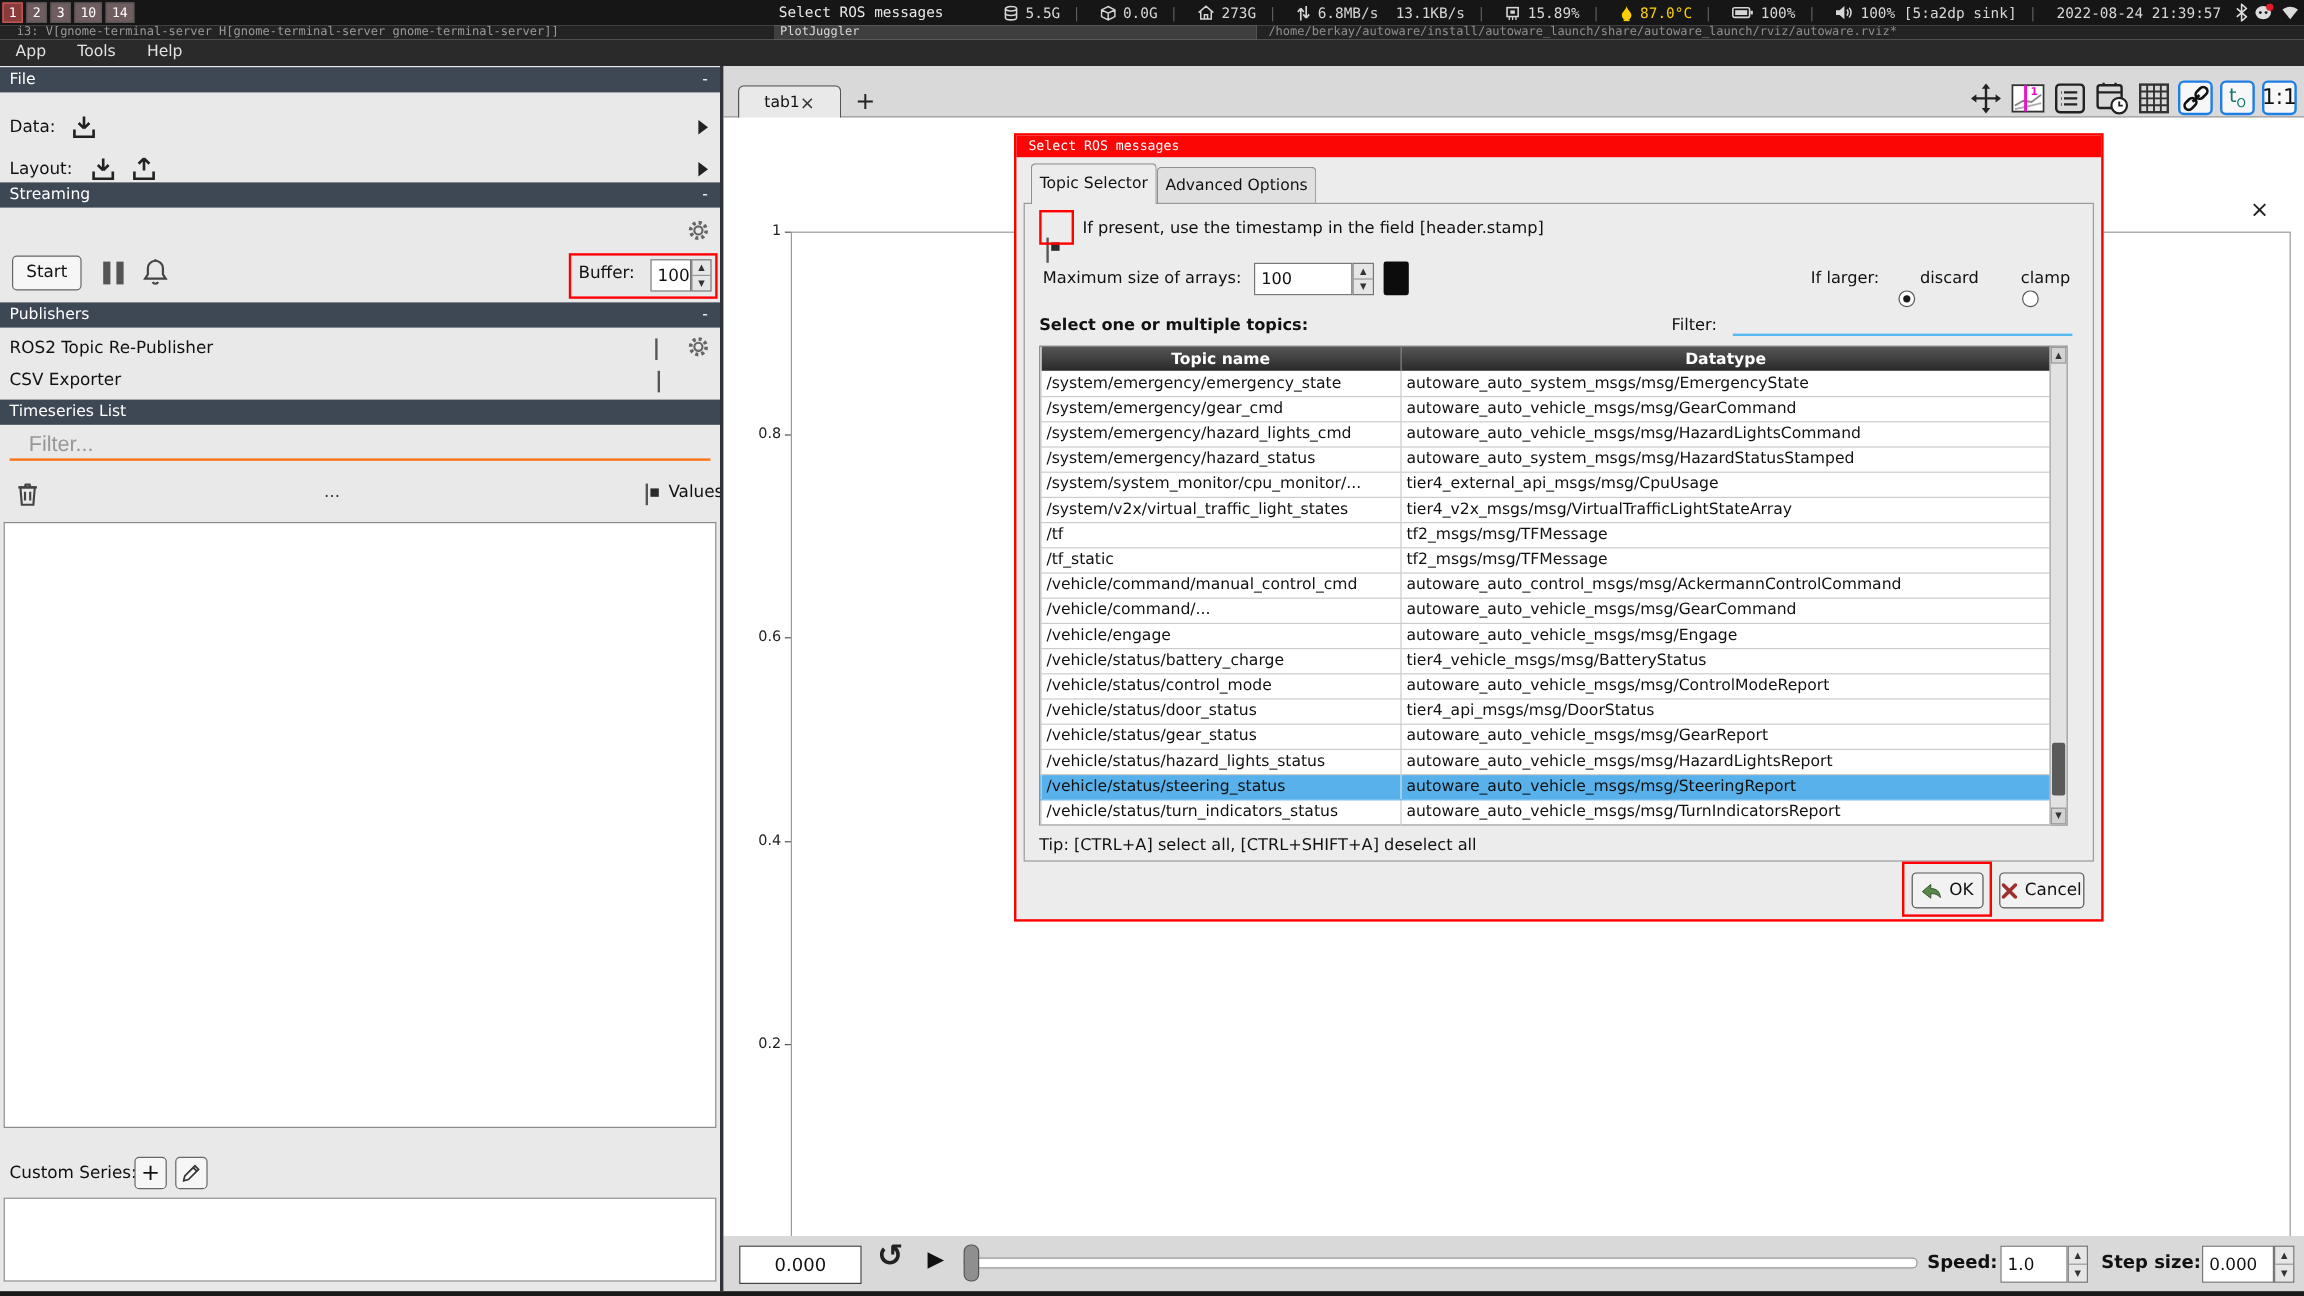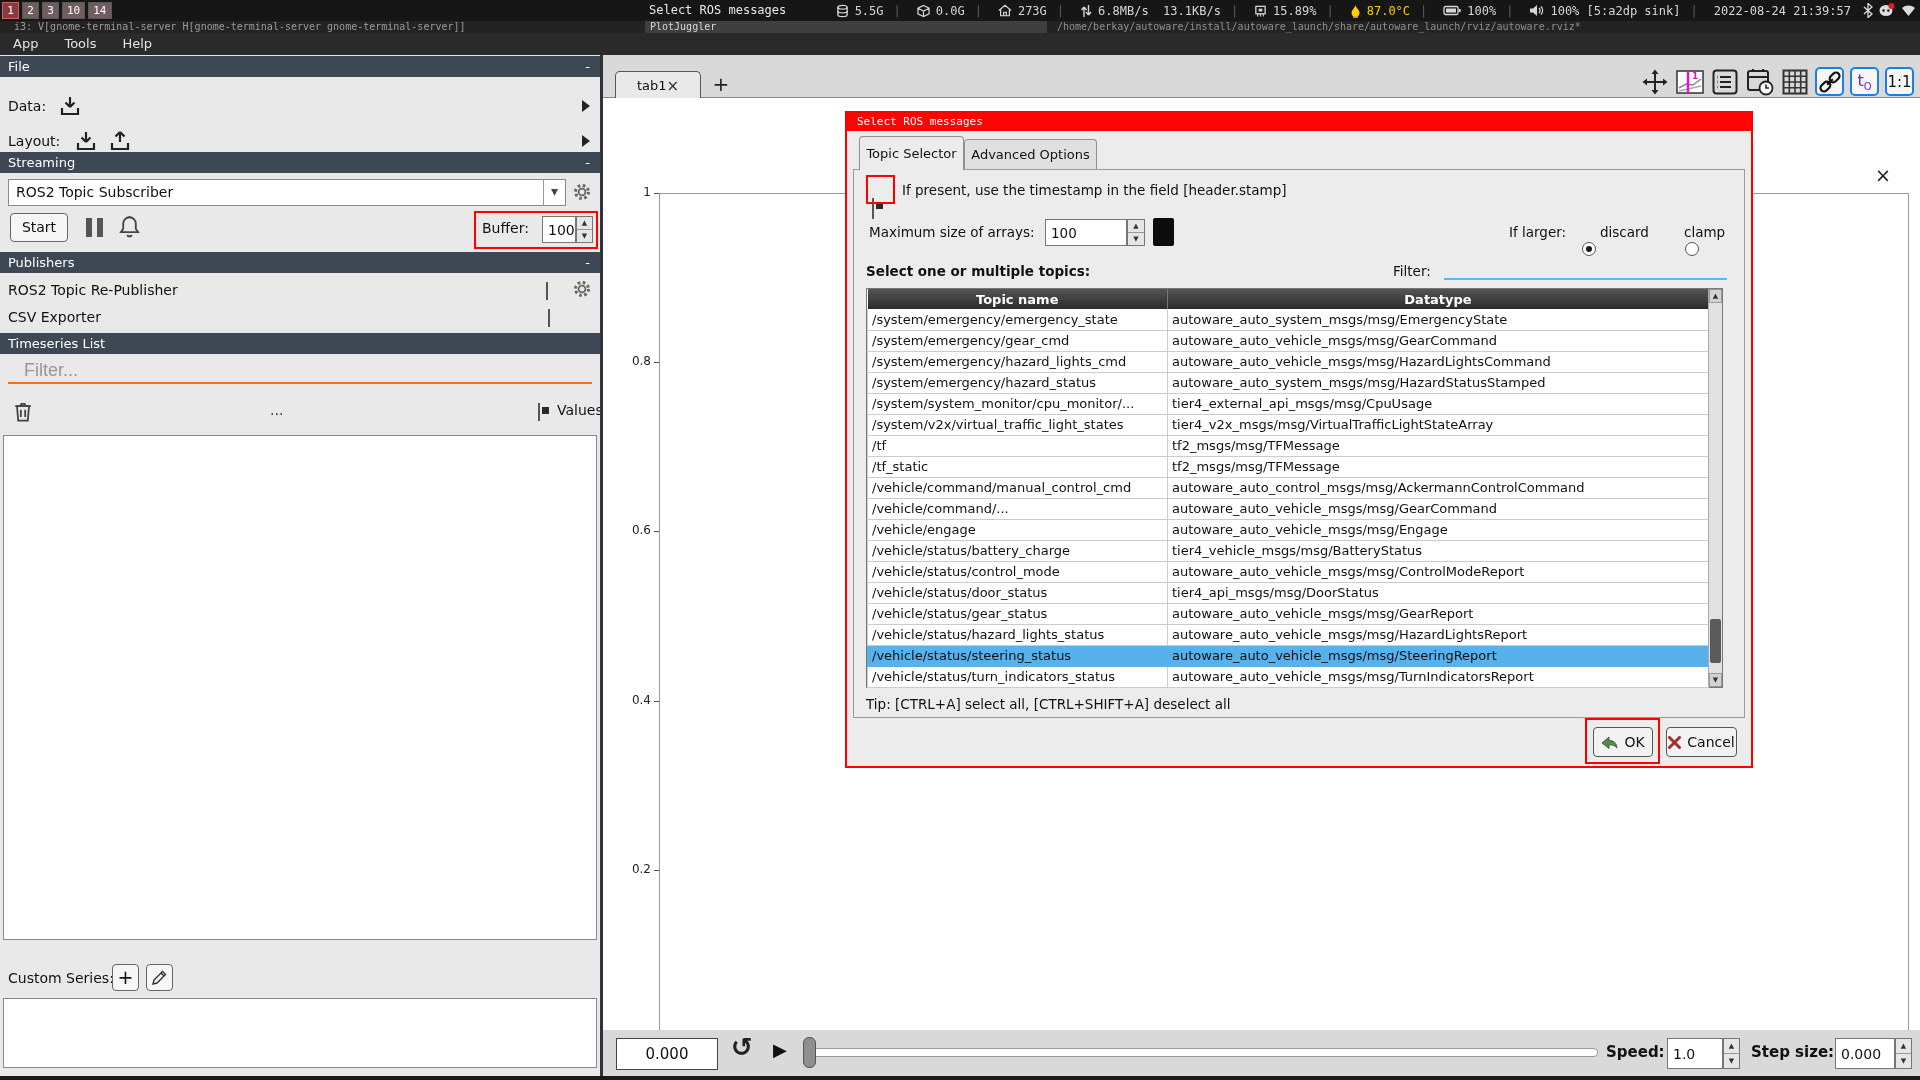--- a/index.html
+++ b/index.html
@@ -219,24 +219,20 @@
         <path d="M12 13 V3 M12 3 L7.5 7.5 M12 3 L16.5 7.5" stroke="#222" stroke-width="2.2" fill="none"></path>
         <path d="M4 14 v6 h16 v-6" stroke="#222" stroke-width="2.2" fill="none"></path>
       </svg>
   </span>
   <span class="abs rarrow" style="left:582px;top:80px"></span>
 
   <div class="sechdr" style="top:97px">
     <span>Streaming</span>
       <span>-</span>
   </div>
-  <div class="abs whitebox" style="left:8px;top:124px;width:558px;height:27px">
-    <span class="abs" style="left:7px;top:4px">ROS2 Topic Subscriber</span>
-    <span class="abs" style="right:0;top:0;width:22px;height:25px;border-left:1px solid #999;text-align:center;line-height:23px;color:#444">▾</span>
-  </div>
   <span class="abs" style="left:572px;top:127px">
     <svg width="20" height="20" viewBox="0 0 20 20">
         <circle cx="10" cy="10" r="6.5" fill="none" stroke="#666" stroke-width="3" stroke-dasharray="2.6 2.5"></circle>
         <circle cx="10" cy="10" r="3.4" fill="none" stroke="#666" stroke-width="1.8"></circle>
       </svg>
   </span>
 
   <div class="abs btn" style="left:10px;top:158px;width:58px;height:29px;line-height:27px">Start</div>
   <span class="abs" style="left:86px;top:163px;display:flex;gap:5px">
     <span style="width:6px;height:19px;background:#555"></span>
@@ -351,24 +347,24 @@
       <span class="tbico act">
         <svg width="22" height="22" viewBox="0 0 22 22">
             <g transform="rotate(-45 11 11)">
               <rect x="-1" y="7.5" width="11" height="7" rx="3.5" fill="none" stroke="#111" stroke-width="2.2"></rect>
               <rect x="12" y="7.5" width="11" height="7" rx="3.5" fill="none" stroke="#111" stroke-width="2.2"></rect>
               <path d="M7 11 h8" stroke="#111" stroke-width="2.2"></path>
             </g>
           </svg>
       </span>
       <span class="tbico act">
-        <span style="font-size:16px;color:#6d28d9">t<sub style="font-size:10px">O</sub></span>
+        <span style="font-size:16px;color:#0f766e">t<sub style="font-size:10px">O</sub></span>
       </span>
       <span class="tbico act">
-        <span style="font-size:15px;color:#111">1:1</span>
+        <span style="font-size:18px;color:#111">1:1</span>
       </span>
     </div>
   </div>
 
   <div id="page">
     <div id="canvas"></div>
     <div id="yticks">
         <span class="ytick" style="top: 87px;">1</span>
         <span class="ymark" style="top: 95px;"></span>
         <span class="ytick" style="top: 256.2px;">0.8</span>

